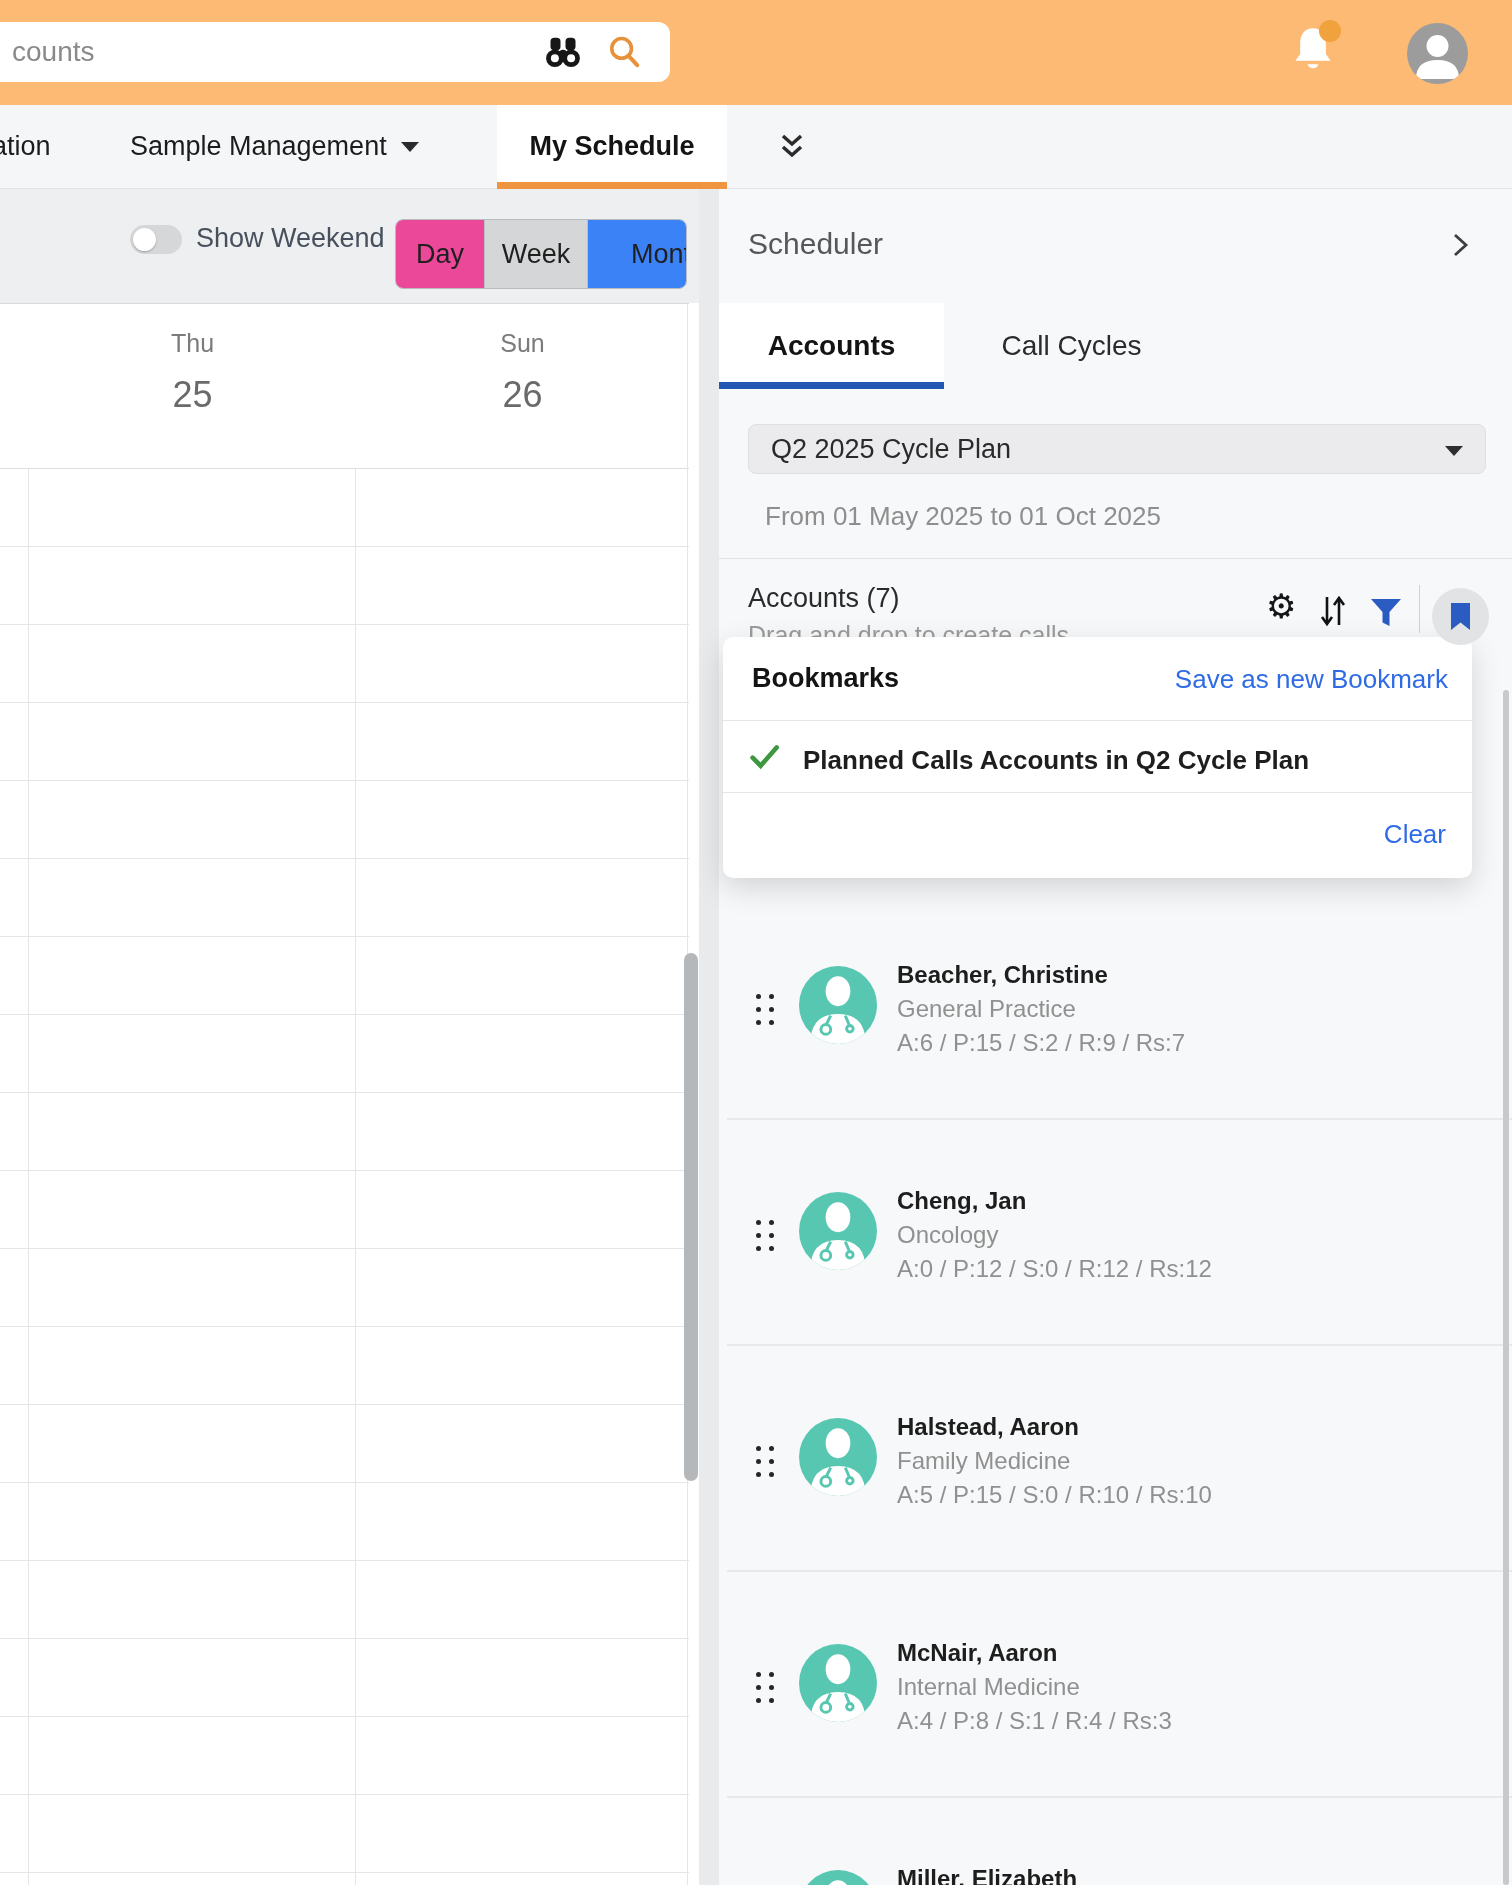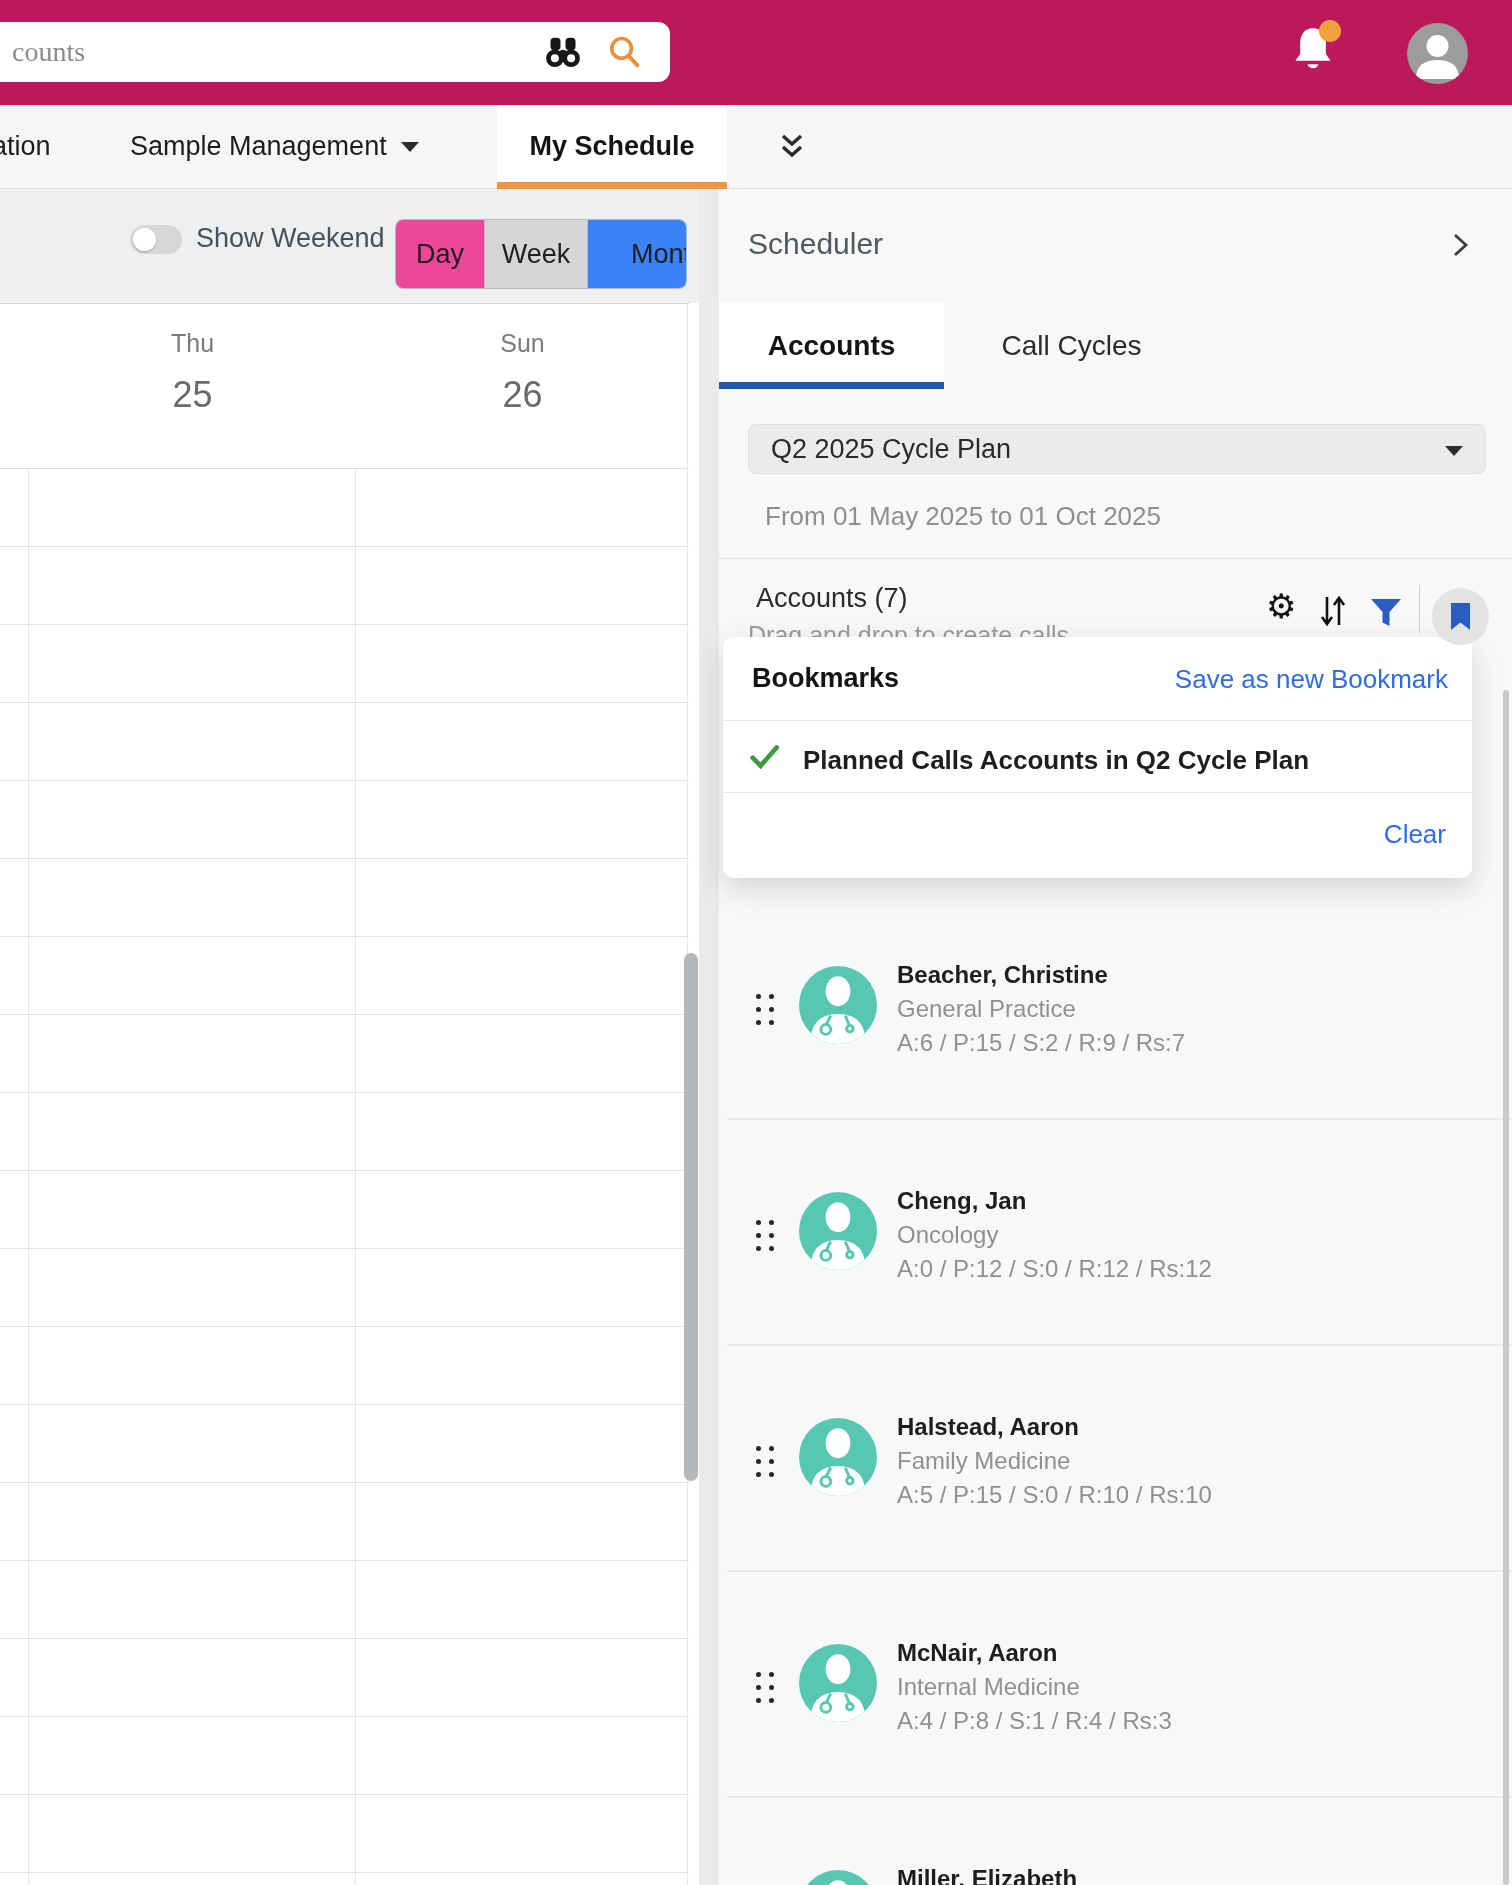--- a/index.html
+++ b/index.html
@@ -1,20 +1,20 @@
 <!DOCTYPE html>
 <html><head>
 <meta charset="utf-8">
 <style>
   html,body{margin:0;padding:0;}
   .screen{position:relative;width:1512px;height:1885px;overflow:hidden;background:#ffffff;
           font-family:"Liberation Sans",sans-serif;color:#1d1d1d;}
 
   
-  .topbar{position:absolute;left:0;top:0;width:1512px;height:105px;background:#be185d;font-family:Liberation Serif, serif;}
+  .topbar{position:absolute;left:0;top:0;width:1512px;height:105px;background:#fdba74;}
   .searchbox{position:absolute;left:-14px;top:22px;width:684px;height:60px;background:#fff;border-radius:12px;}
   .search-text{position:absolute;left:26px;top:14px;font-size:28px;color:#8a8a8a;}
   .sb-icon{position:absolute;top:13px;}
   .bell{position:absolute;left:1290px;top:24px;width:52px;height:58px;}
   .notif-dot{position:absolute;left:29px;top:-4px;width:22px;height:22px;border-radius:50%;background:#f0a23c;}
   .avatar{position:absolute;left:1407px;top:23px;width:61px;height:61px;border-radius:50%;background:#9c9c9c;overflow:hidden;}
 
   
   .navrow{position:absolute;left:0;top:105px;width:1512px;height:83px;background:#f5f6f7;border-bottom:1px solid #e3e4e6;}
   .nav-item{position:absolute;top:0;height:83px;display:flex;align-items:center;font-size:27px;color:#1c1c1c;}
@@ -60,21 +60,21 @@
   .panel-chev{position:absolute;left:728px;top:42px;width:26px;height:28px;}
   .tab{position:absolute;top:114px;height:86px;display:flex;align-items:center;justify-content:center;font-size:28px;}
   .tab-accounts{left:0;width:225px;background:#ffffff;font-weight:bold;color:#141414;}
   .tab-underline{position:absolute;left:0;bottom:0;width:100%;height:7px;background:#2257b4;}
   .tab-callcycles{left:225px;width:255px;color:#2b2b2b;}
   .plan-select{position:absolute;left:29px;top:235px;width:738px;height:50px;background:#ebebed;border:1px solid #dfdfe1;border-radius:8px;box-sizing:border-box;display:flex;align-items:center;}
   .plan-text{margin-left:22px;font-size:27px;color:#2a2a2a;}
   .plan-caret{position:absolute;right:22px;top:21px;width:0;height:0;border-left:9px solid transparent;border-right:9px solid transparent;border-top:10px solid #2d2d2d;}
   .date-range{position:absolute;left:46px;top:312px;font-size:26px;color:#8e8e8e;}
   .hdiv{position:absolute;left:0;top:369px;width:793px;height:1px;background:#e2e2e3;}
-  .acct-header{position:absolute;left:29px;top:394px;font-size:27px;color:#2a2a2a;margin-left:8px;}
+  .acct-header{position:absolute;left:29px;top:394px;font-size:27px;color:#2a2a2a;}
   .acct-hint{position:absolute;left:29px;top:432px;font-size:25px;color:#9b9b9b;}
   .icon-gear{position:absolute;left:547px;top:400px;font-size:34px;color:#161616;line-height:34px;}
   .icon-sort{position:absolute;left:599px;top:404px;}
   .icon-funnel{position:absolute;left:649px;top:408px;}
   .icon-vdiv{position:absolute;left:700px;top:396px;width:1px;height:48px;background:#cfd0d2;}
   .bm-circle{position:absolute;left:713px;top:399px;width:57px;height:57px;border-radius:50%;background:#e2e3e5;z-index:6;display:flex;align-items:center;justify-content:center;}
 
   
   .popup{position:absolute;left:4px;top:448px;width:749px;height:241px;background:#fff;border-radius:10px;
          box-shadow:0 10px 30px rgba(0,0,0,.15);z-index:5;}

